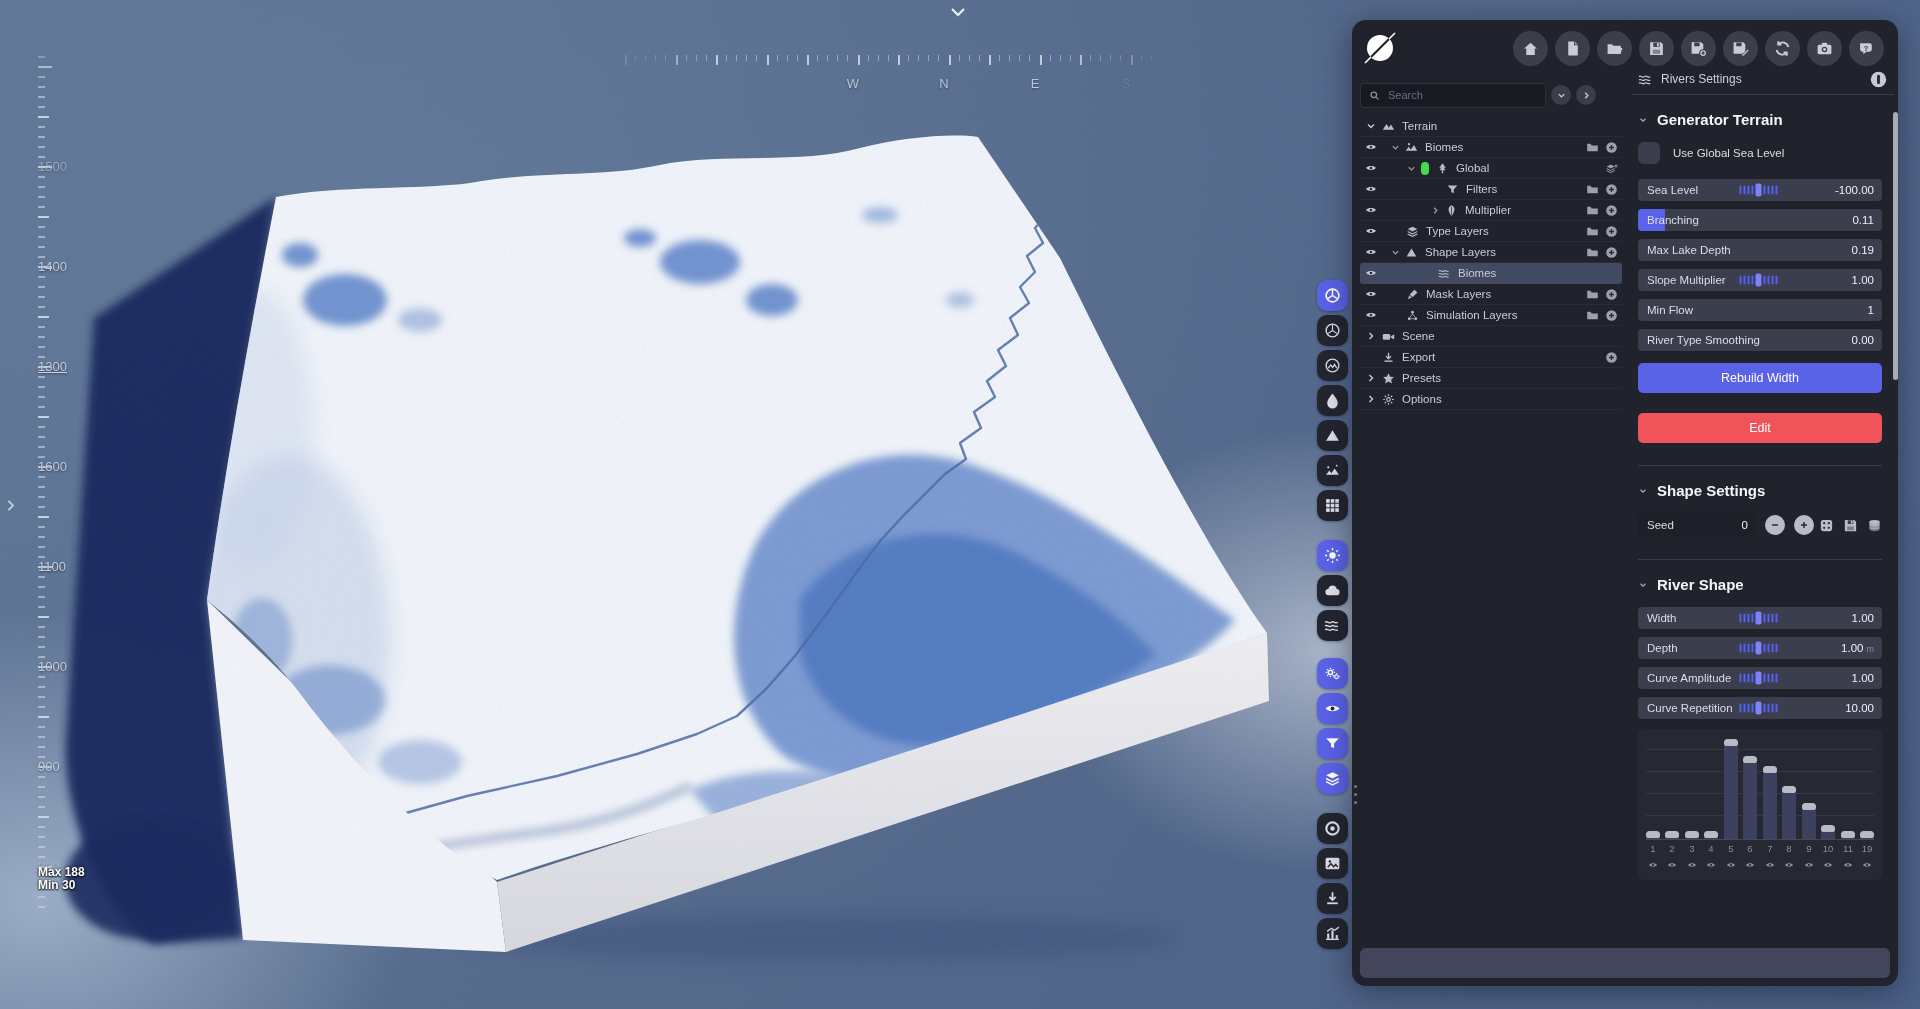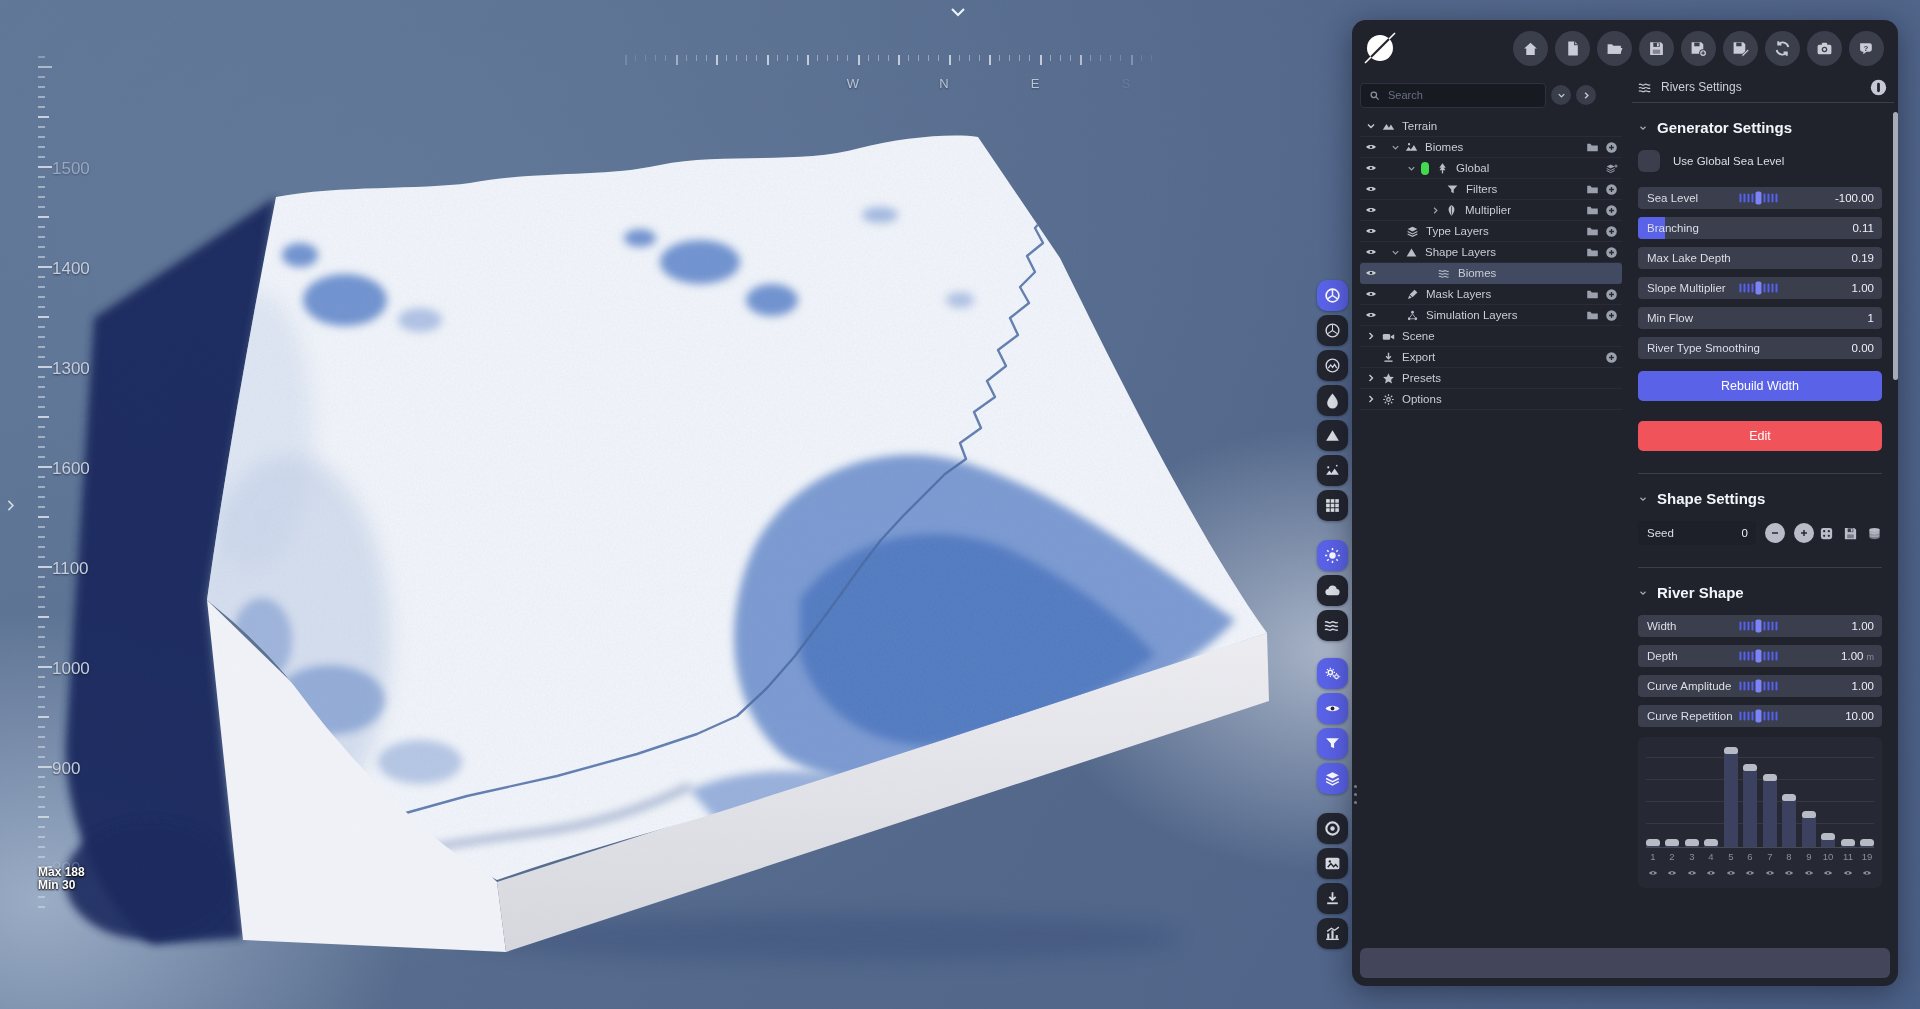--- a/index.html
+++ b/index.html
@@ -18,21 +18,21 @@
   .ctick.major{width:2px;opacity:.9;}
   .clabel{position:absolute;top:76px;width:30px;margin-left:-15px;text-align:center;
     font-size:13px;color:#b9c5d5;text-shadow:0 1px 2px rgba(20,30,50,.5);}
   .cmarker{position:absolute;color:#eef2f8;}
   
   .ruler{position:absolute;left:0;top:0;width:110px;height:1009px;
     -webkit-mask-image:linear-gradient(180deg,transparent,#000 9%,#000 91%,transparent);
     mask-image:linear-gradient(180deg,transparent,#000 9%,#000 91%,transparent);}
   .rtick{position:absolute;left:38px;height:2px;background:#cdd6e2;opacity:.6;}
   .rtick.major{opacity:.95;}
-  .rlabel{position:absolute;left:52px;font-size:17px;color:#c8cfdb;text-shadow:0 1px 2px rgba(15,25,45,.6);}
+  .rlabel{position:absolute;left:38px;font-size:13px;color:#c8cfdb;text-shadow:0 1px 2px rgba(15,25,45,.6);}
   .maxmin{position:absolute;left:38px;top:866px;font-size:12px;font-weight:bold;color:#fff;
     text-shadow:0 1px 2px #000,0 0 3px rgba(0,0,0,.8);line-height:13px;}
   .edge-toggle{position:absolute;left:4px;top:494px;width:16px;height:22px;display:flex;align-items:center;color:#e6ebf3;opacity:.85;cursor:pointer;}
   
   .fbtn{position:absolute;left:1317px;width:31px;height:31px;border-radius:10px;background:#23252f;
     display:flex;align-items:center;justify-content:center;color:#dde0e7;cursor:pointer;box-shadow:0 1px 3px rgba(10,15,30,.35);}
   .fbtn.active{background:#5a62e8;color:#fff;}
   .fbtn .icon svg{width:17px;height:17px;display:block;}
   
   .panel{position:absolute;left:1352px;top:20px;width:546px;height:966px;background:#20222c;border-radius:14px;
@@ -58,21 +58,21 @@
   .tcol{width:22px;display:flex;justify-content:center;}
   .tcol .icon svg{width:12px;height:12px;display:block;}
   .trow .ticon{margin-right:7px;display:flex;}
   .trow .ticon svg{width:13px;height:13px;display:block;color:#b9bec9;}
   .trow .chev{margin-right:4px;display:flex;color:#9aa0ac;}
   .trow .chev svg{width:11px;height:11px;display:block;}
   .tdot{width:8px;height:13px;border-radius:4px;margin-right:7px;}
   .tactions{margin-left:auto;display:flex;gap:6px;align-items:center;padding-right:4px;color:#9ba0ad;}
   .tactions .icon svg{width:13px;height:13px;display:block;}
   
-  .settings{position:absolute;left:280px;top:52px;width:262px;}
+  .settings{position:absolute;left:280px;top:44px;width:262px;}
   .settings-header{display:flex;align-items:center;gap:8px;height:30px;padding:0 6px;border-bottom:1px solid #3a3d4a;color:#ccd0da;font-size:12px;}
   .settings-header .icon svg{width:15px;height:15px;display:block;color:#c6cad4;}
   .settings-header .pwr{margin-left:auto;color:#b9bdc6;cursor:pointer;}
   .settings-header .pwr svg{width:19px;height:19px;display:block;}
   .sbody{padding:0 6px;width:244px;}
   .shead{display:flex;align-items:center;gap:9px;margin:16px 0 14px;font-size:15px;font-weight:bold;color:#f3f5f9;cursor:pointer;}
   .shead .icon svg{width:10px;height:10px;display:block;color:#aab0bd;}
   .cbrow{display:flex;align-items:center;gap:13px;margin:2px 0 15px;font-size:11.5px;color:#dcdfe6;}
   .cbox{width:22px;height:22px;background:#3a3e4d;border-radius:6px;cursor:pointer;}
   .prow{position:relative;height:22px;background:#3a3e4d;border-radius:4px;margin-bottom:8px;font-size:11.5px;color:#dcdfe6;cursor:pointer;}
@@ -320,21 +320,21 @@
       <i class="rtick" style="top: 836px; width: 7px;"></i>
       <i class="rtick" style="top: 846px; width: 7px;"></i>
       <i class="rtick" style="top: 856px; width: 7px;"></i>
       <i class="rtick major" style="top: 866px; width: 14px;"></i>
       <i class="rtick" style="top: 876px; width: 7px;"></i>
       <i class="rtick" style="top: 886px; width: 7px;"></i>
       <i class="rtick" style="top: 896px; width: 7px;"></i>
       <i class="rtick" style="top: 906px; width: 7px;"></i>
       <div class="rlabel" style="top: 159px; opacity: 0.55;">1500</div>
       <div class="rlabel" style="top: 259px;">1400</div>
-      <div class="rlabel" style="top: 359px;">1300</div>
+      <div class="rlabel" style="top: 359px; text-decoration: underline;">1300</div>
       <div class="rlabel" style="top: 459px;">1600</div>
       <div class="rlabel" style="top: 559px;">1100</div>
       <div class="rlabel" style="top: 659px;">1000</div>
       <div class="rlabel" style="top: 759px;">900</div>
       <div class="rlabel" style="top: 859px; opacity: 0.3;">800</div>
     </div>
   <div class="maxmin">
     <div>Max 188</div>
     <div>Min 30</div>
   </div>
@@ -1088,21 +1088,21 @@
             </svg>
         </span>
       </div>
       <div class="sbody" id="settingsBody">
           <div class="shead">
             <span class="icon">
               <svg viewBox="0 0 16 16">
                 <path d="M4 6l4 4 4-4" stroke="currentColor" stroke-width="1.8" fill="none"></path>
               </svg>
             </span>
-            <span>Generator Settings</span>
+            <span>Generator Terrain</span>
           </div>
           <div class="cbrow">
             <span class="cbox"></span>
             <span>Use Global Sea Level</span>
           </div>
           <div class="prow">
             <span class="plabel">Sea Level</span>
             <span class="scrub">
               <i></i>
               <i></i>

